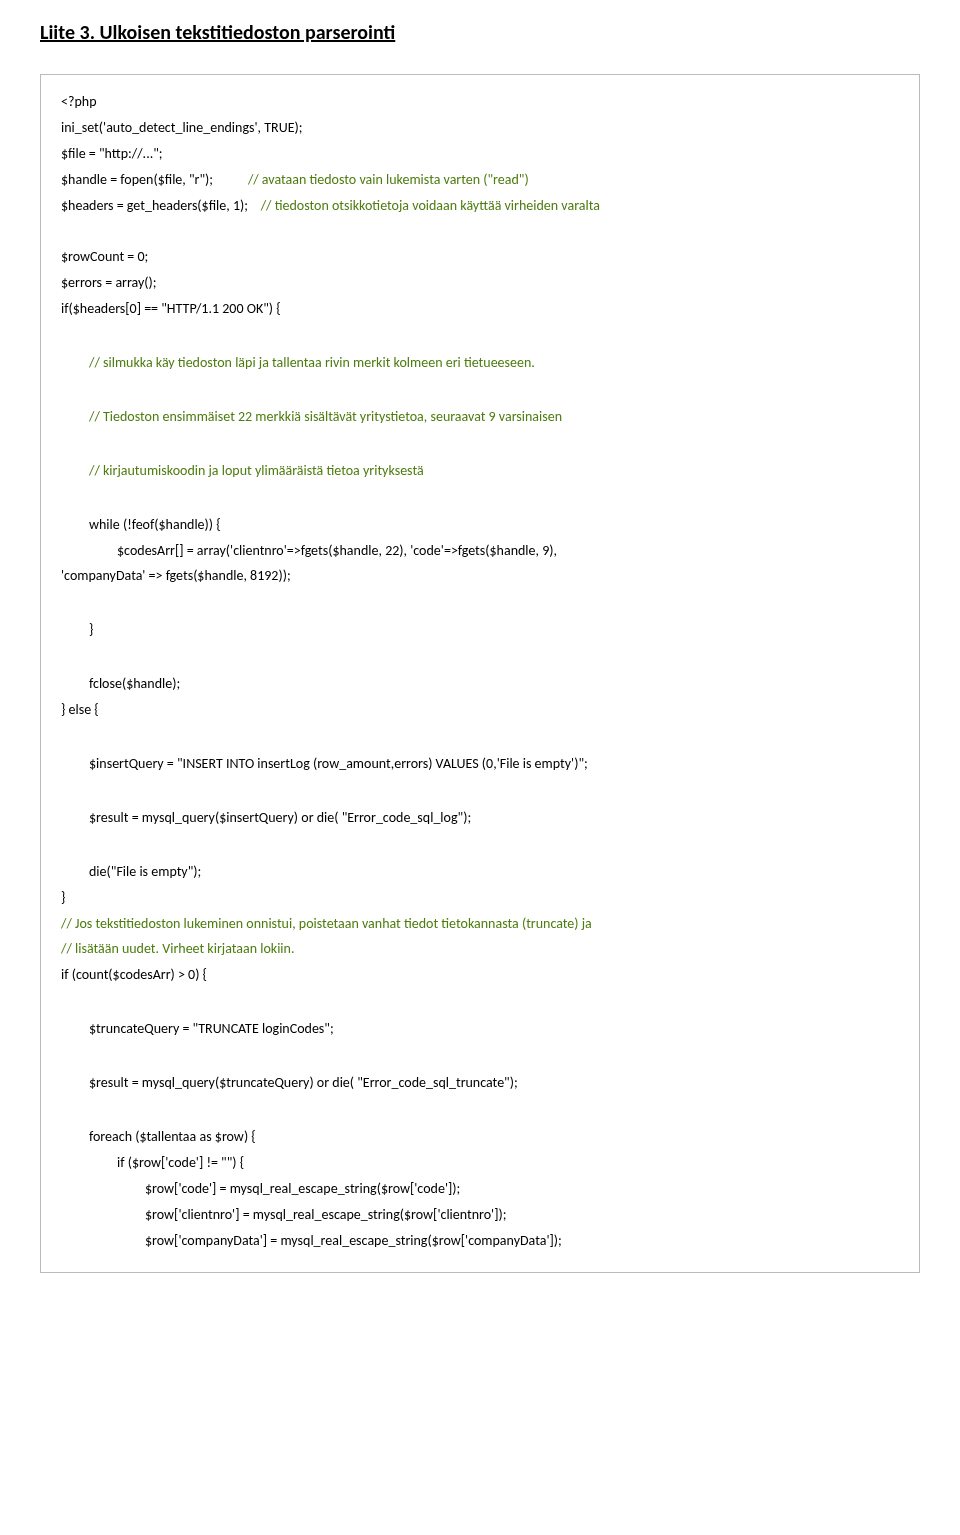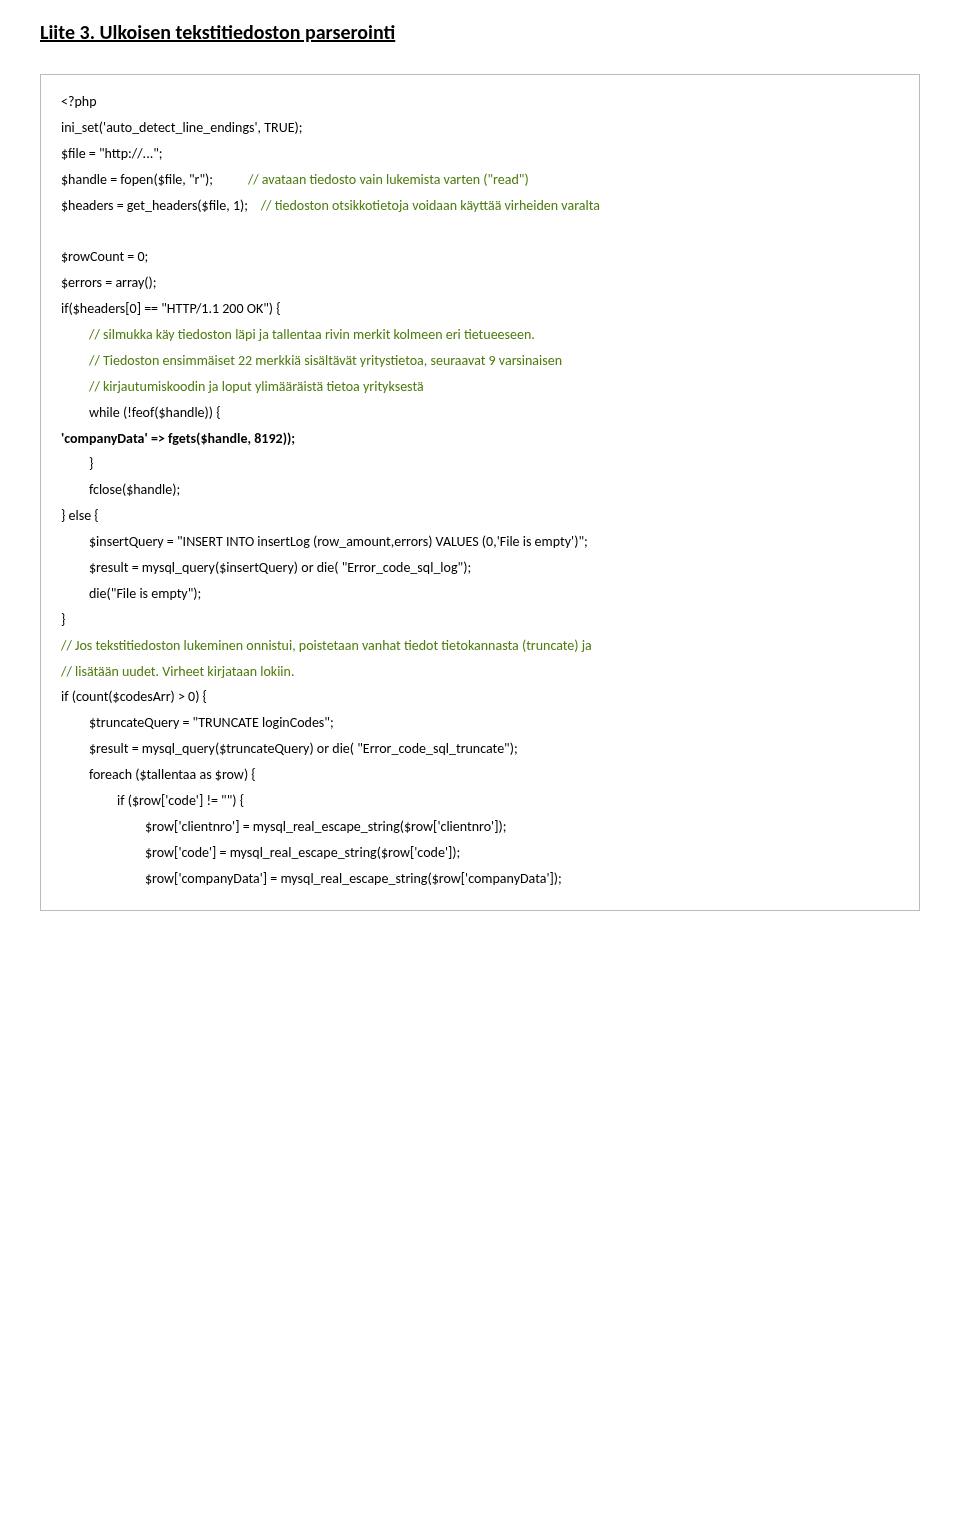--- a/index.html
+++ b/index.html
@@ -27,25 +27,25 @@
     font-size: 14px;
     line-height: 1.85;
     color: #000;
   }
   .codebox .line {
     white-space: pre-wrap;
   }
   .comment {
     color: #4d7c0f;
   }
-  .i1 { padding-left: 28px; }
+  .i1 { padding-left: 28px; margin-top: 28px; }
   .i2 { padding-left: 56px; }
   .i3 { padding-left: 84px; }
   .blank { height: 1.85em; }
-  .wrapline { padding-left: 0; font-weight: bold; }
+  .wrapline { padding-left: 0; }
 </style>
 </head>
 <body>
 
 <div class="page">
   <h1>Liite 3. Ulkoisen tekstitiedoston parserointi</h1>
 
   <div class="codebox">
     <div class="line">&lt;?php</div>
     <div class="line">ini_set('auto_detect_line_endings', TRUE);</div>
@@ -53,32 +53,33 @@
     <div class="line"><span>$handle = fopen($file, "r");           </span><span class="comment">// avataan tiedosto vain lukemista varten ("read")</span></div>
     <div class="line"><span>$headers = get_headers($file, 1);    </span><span class="comment">// tiedoston otsikkotietoja voidaan käyttää virheiden varalta</span></div>
     <div class="blank"></div>
     <div class="line">$rowCount = 0;</div>
     <div class="line">$errors = array();</div>
     <div class="line">if($headers[0] == "HTTP/1.1 200 OK") {</div>
     <div class="line i1 comment">// silmukka käy tiedoston läpi ja tallentaa rivin merkit kolmeen eri tietueeseen.</div>
     <div class="line i1 comment">// Tiedoston ensimmäiset 22 merkkiä sisältävät yritystietoa, seuraavat 9 varsinaisen</div>
     <div class="line i1 comment">// kirjautumiskoodin ja loput ylimääräistä tietoa yrityksestä</div>
     <div class="line i1">while (!feof($handle)) {</div>
+    <div class="line i2">$codesArr[] = array('clientnro'=&gt;fgets($handle, 22), 'code'=&gt;fgets($handle, 9),</div>
     <div class="line wrapline">'companyData' =&gt; fgets($handle, 8192));</div>
     <div class="line i1">}</div>
     <div class="line i1">fclose($handle);</div>
     <div class="line">} else {</div>
     <div class="line i1">$insertQuery = "INSERT INTO insertLog (row_amount,errors) VALUES (0,'File is empty')";</div>
     <div class="line i1">$result = mysql_query($insertQuery) or die( "Error_code_sql_log");</div>
     <div class="line i1">die("File is empty");</div>
     <div class="line">}</div>
     <div class="line comment">// Jos tekstitiedoston lukeminen onnistui, poistetaan vanhat tiedot tietokannasta (truncate) ja</div>
     <div class="line comment">// lisätään uudet. Virheet kirjataan lokiin.</div>
     <div class="line">if (count($codesArr) &gt; 0) {</div>
     <div class="line i1">$truncateQuery = "TRUNCATE loginCodes";</div>
     <div class="line i1">$result = mysql_query($truncateQuery) or die( "Error_code_sql_truncate");</div>
     <div class="line i1">foreach ($tallentaa as $row) {</div>
     <div class="line i2">if ($row['code'] != "") {</div>
+    <div class="line i3">$row['code'] = mysql_real_escape_string($row['code']);</div>
     <div class="line i3">$row['clientnro'] = mysql_real_escape_string($row['clientnro']);</div>
-    <div class="line i3">$row['code'] = mysql_real_escape_string($row['code']);</div>
     <div class="line i3">$row['companyData'] = mysql_real_escape_string($row['companyData']);</div>
   </div>
 </div>
 
 </body></html>

